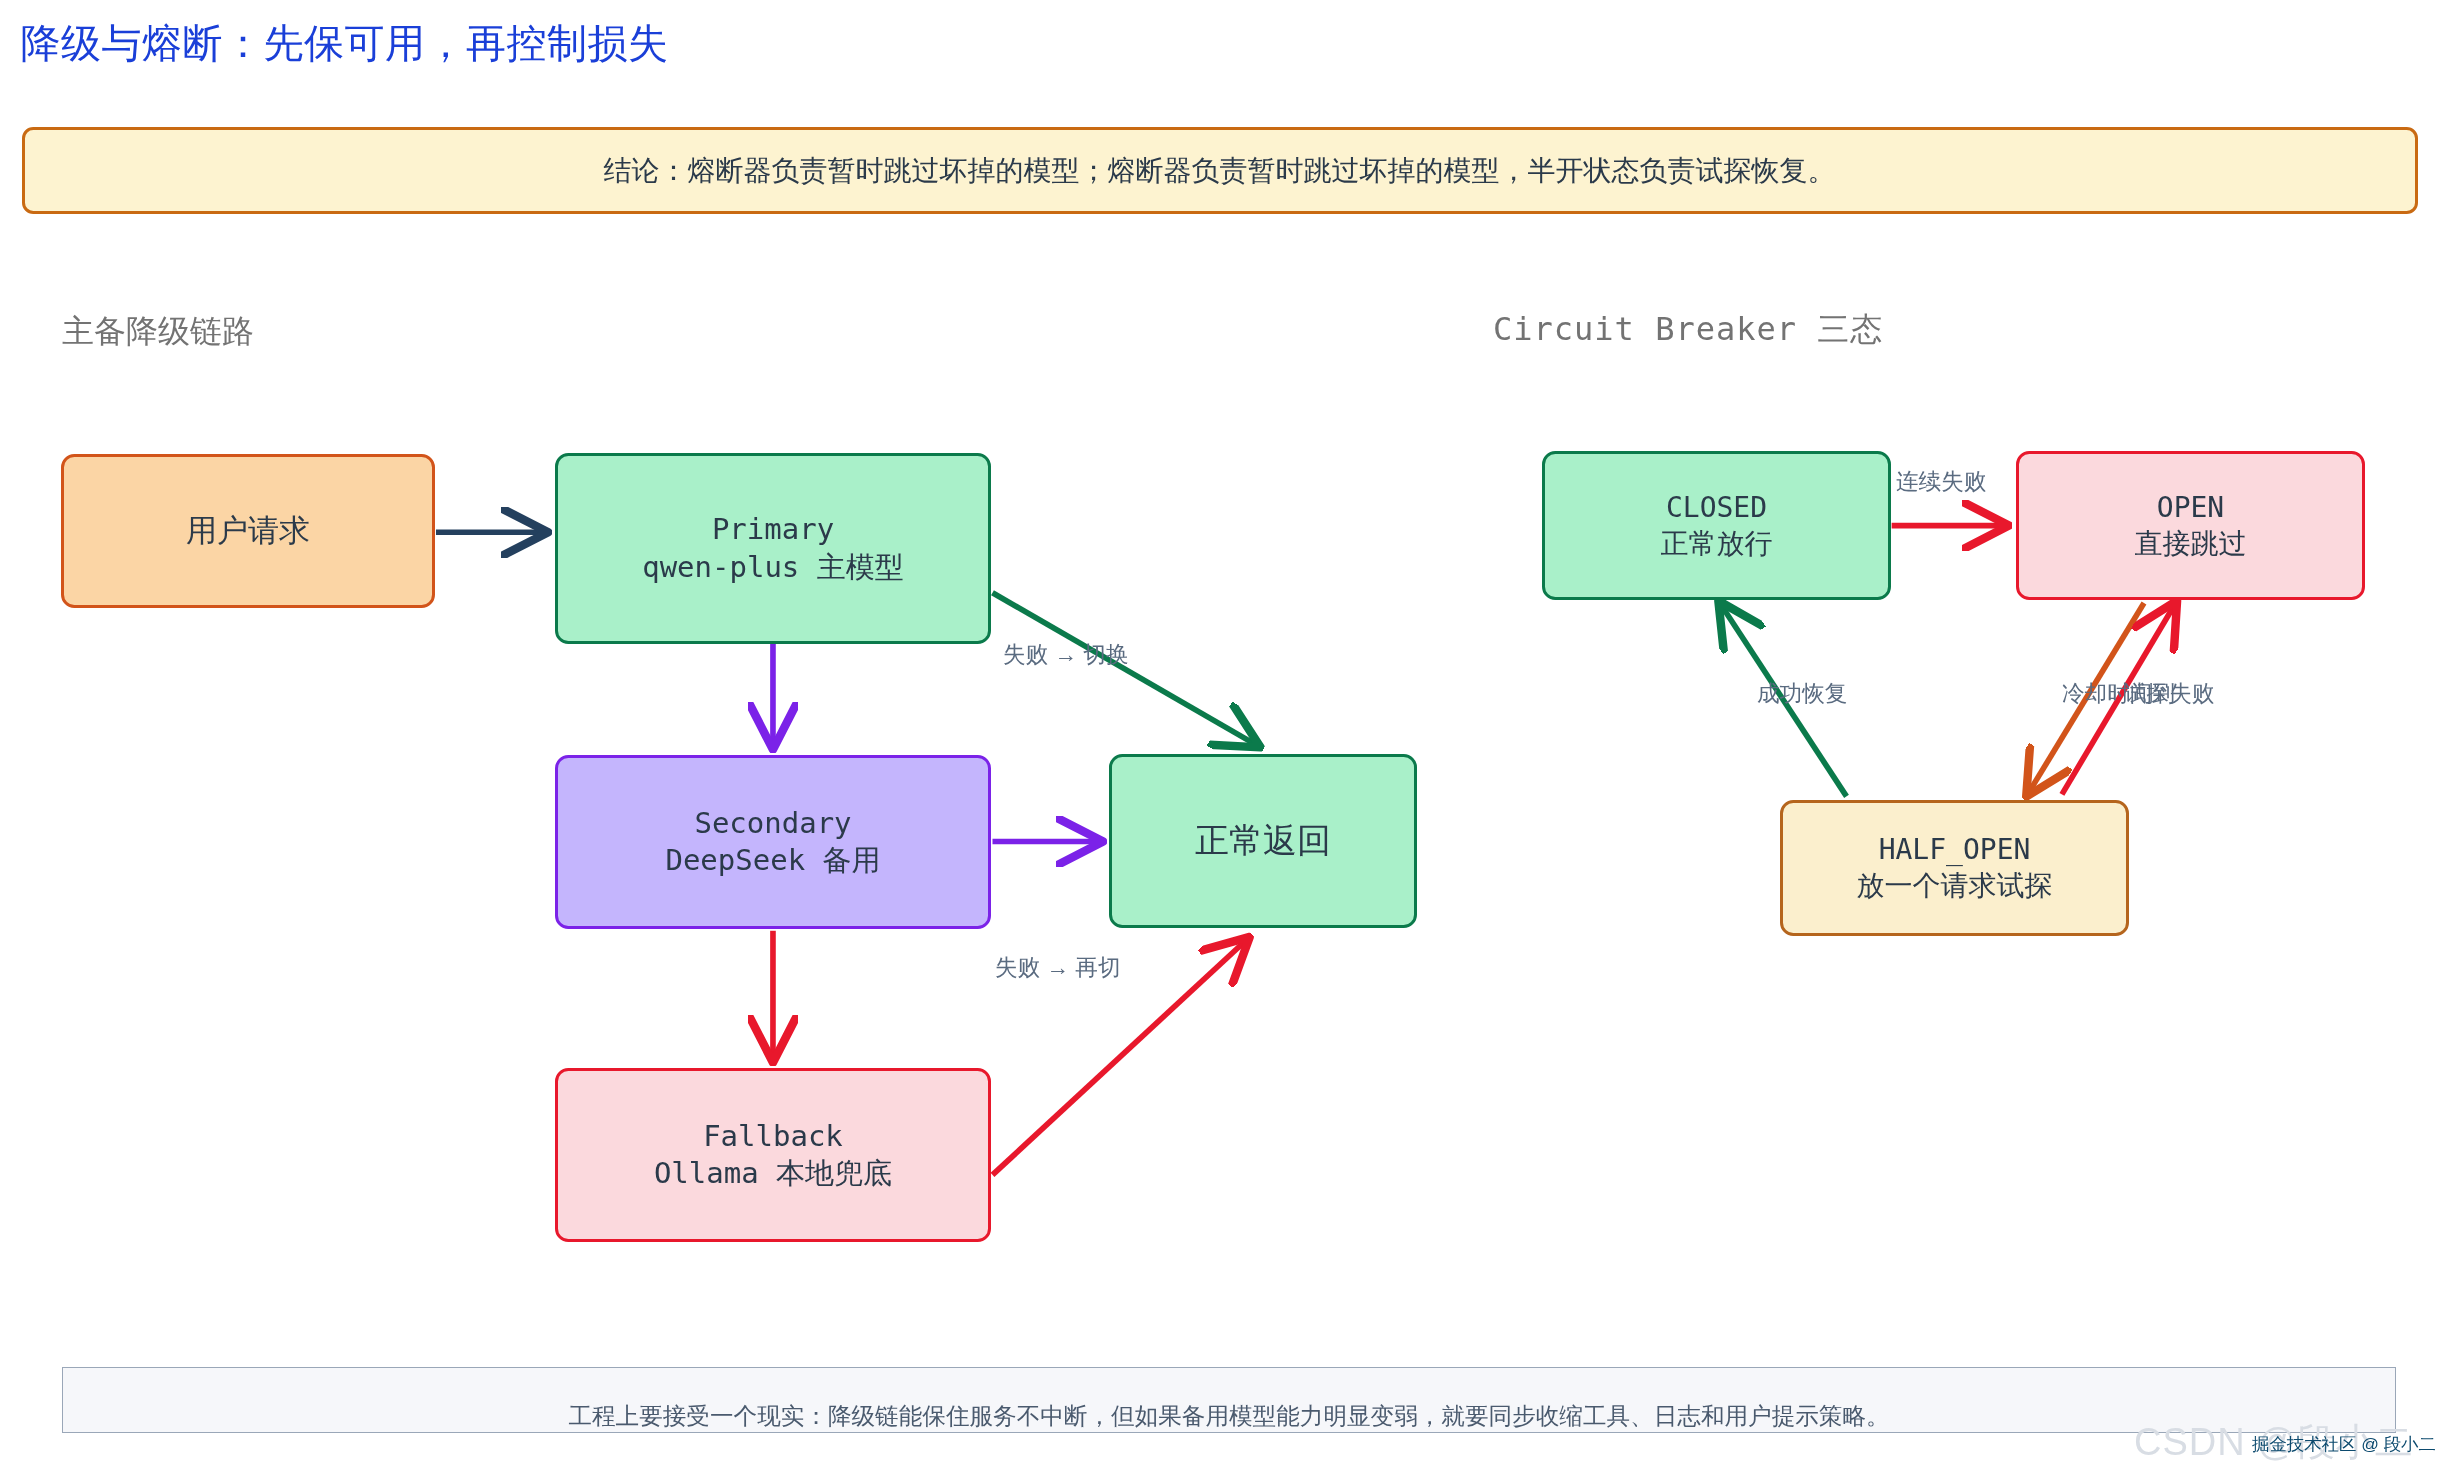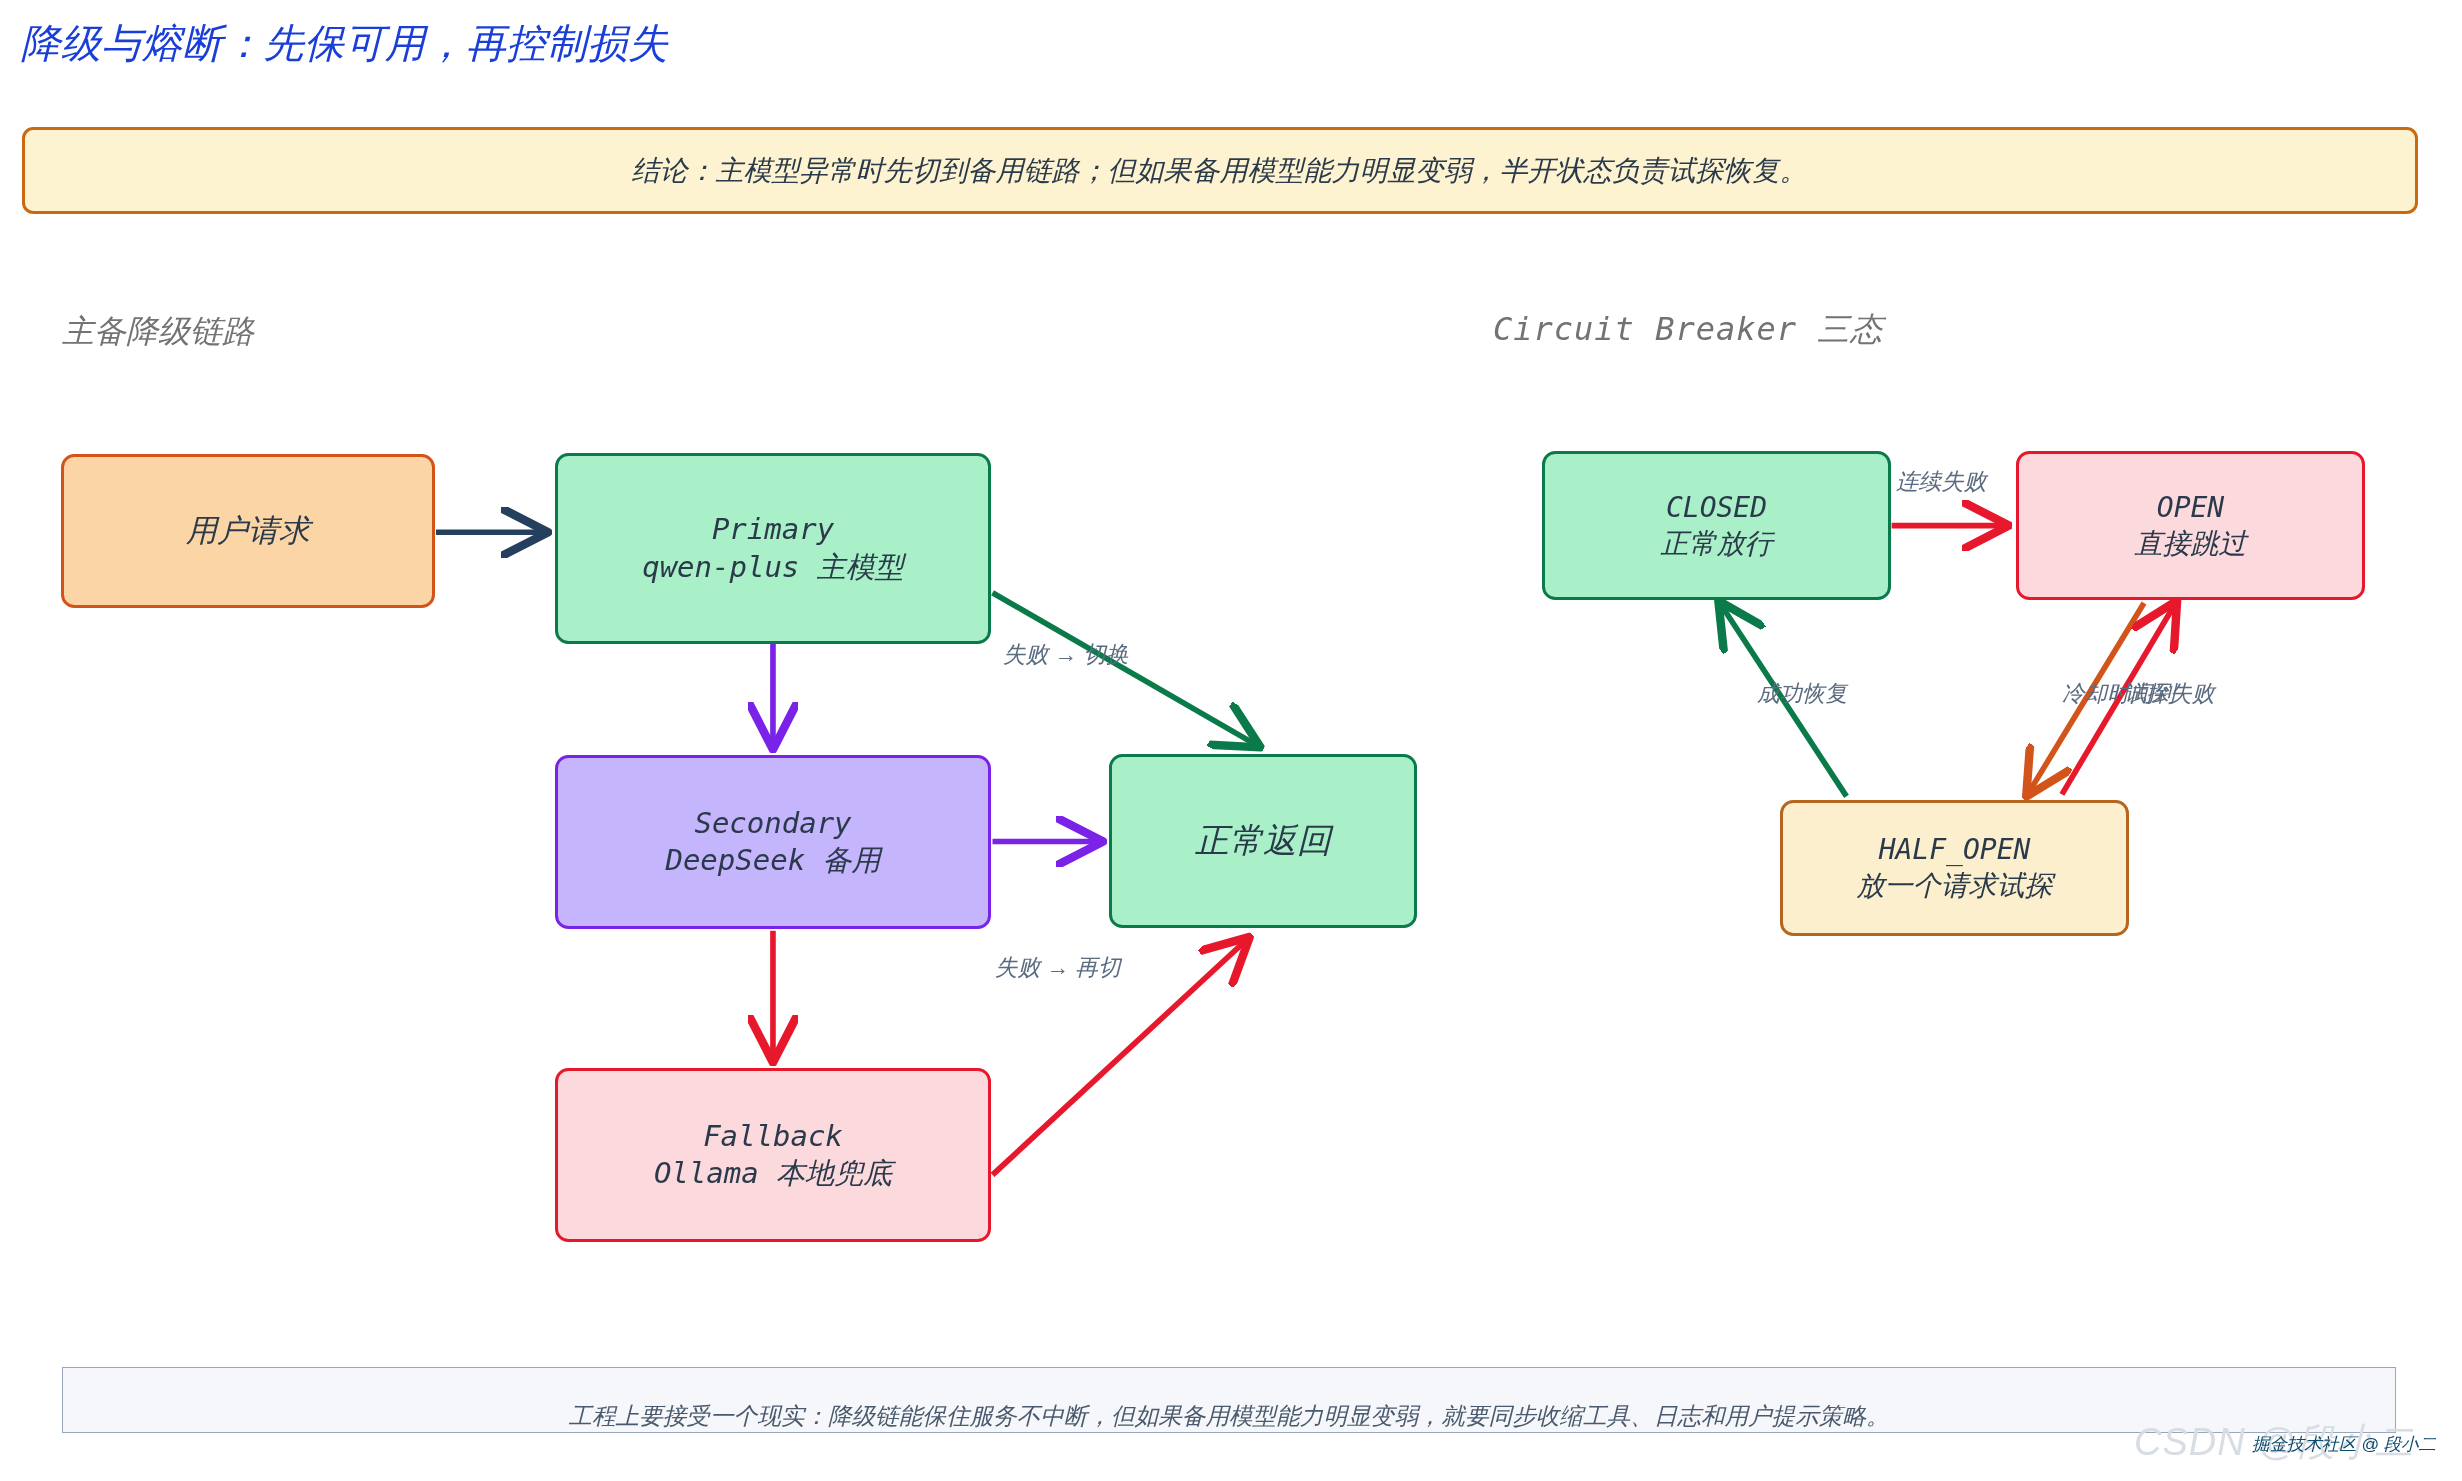--- a/index.html
+++ b/index.html
@@ -2,21 +2,21 @@
 <html style="font-size:8.2px"><head>
 <meta charset="utf-8">
 <style>
   html,body{margin:0;padding:0;}
   body{
     width:2462px;height:1482px;
     background:#ffffff;
     font-family:"Liberation Sans","DejaVu Sans",sans-serif;
     position:relative;overflow:hidden;
   }
-  .page{position:relative;width:2362px;height:1482px;font-style:italic;}
+  .page{position:relative;width:2362px;height:1482px;}
 
   
   #page-title{
     position:absolute;left:20.5px;top:16.4px;
     font-size:40px;color:#1a3fd8;font-weight:400;
     letter-spacing:0.5px;white-space:nowrap;
   }
 
   
   #conclusion-banner{
@@ -99,21 +99,21 @@
   }
 </style>
 </head>
 <body>
 
 <div class="page">
 
   <div id="page-title">降级与熔断：先保可用，再控制损失</div>
 
   <div id="conclusion-banner">
-    <span class="txt">结论：主模型异常时先切到备用链路；但如果备用模型能力明显变弱，半开状态负责试探恢复。</span>
+    <span class="txt">结论：熔断器负责暂时跳过坏掉的模型；熔断器负责暂时跳过坏掉的模型，半开状态负责试探恢复。</span>
   </div>
 
   <div id="section-left-title" class="section-header">主备降级链路</div>
   <div id="section-right-title" class="section-header">Circuit Breaker 三态</div>
 
   <svg id="edge-layer" viewBox="0 0 4800 2888">
     <defs>
       <marker id="ah-navy" markerWidth="9" markerHeight="9" refX="7.6" refY="4.5" orient="auto" markerUnits="strokeWidth">
         <path d="M0.4,0.4 L8.4,4.5 L0.4,8.6" fill="none" stroke="#24405e" stroke-width="1.5" stroke-linecap="round" stroke-linejoin="round"></path>
       </marker>

